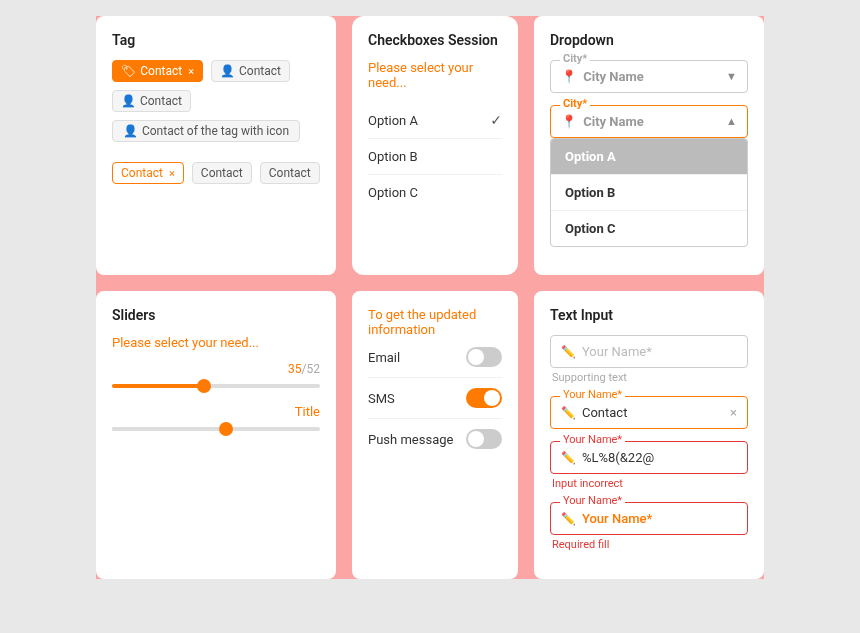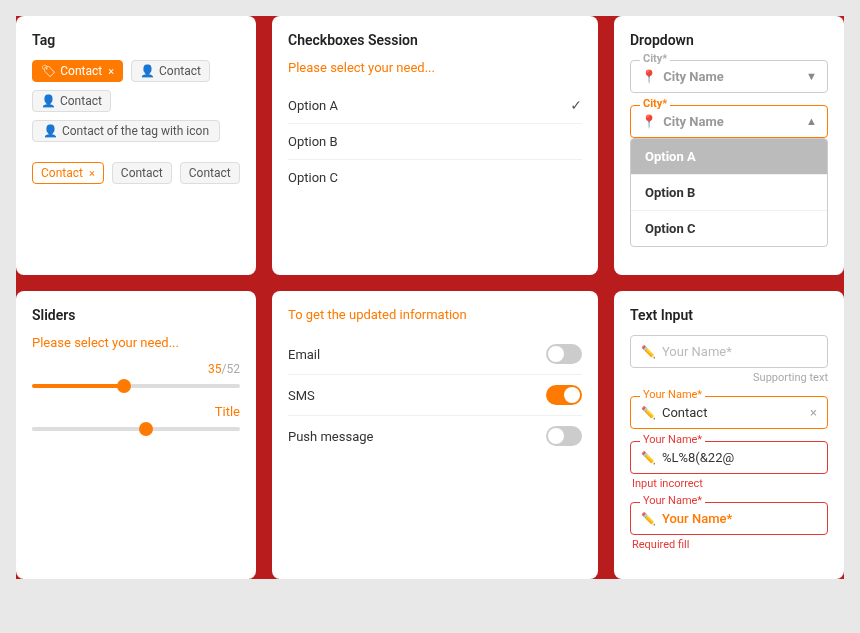--- a/index.html
+++ b/index.html
@@ -4,22 +4,22 @@
   <style>
     * { box-sizing: border-box; margin: 0; padding: 0; }
     body {
       background: #e8e8e8;
       font-family: -apple-system, BlinkMacSystemFont, 'Segoe UI', Roboto, sans-serif;
       font-size: 13px;
       color: #333;
       padding: 16px;
     }
     .main-container {
-      background: #b91c1c;
-      width: 828px;
+      background: #fca5a5;
+      width: 668px;
       margin: 0 auto;
     }
     .row {
       display: flex;
       gap: 16px;
       margin-bottom: 16px;
     }
     .card {
       background: #fff;
       border-radius: 8px;
@@ -67,21 +67,21 @@
       gap: 4px;
       padding: 3px 10px;
       border-radius: 4px;
       font-size: 12px;
       background: #f5f5f5;
       border: 1px solid #ddd;
       color: #555;
     }
 
     
-    .checkbox-section { flex: 1; }
+    .checkbox-section { flex: 1; border-radius: 12px; }
     .checkbox-prompt {
       color: #ff7a00;
       font-size: 13px;
       margin-bottom: 12px;
     }
     .checkbox-item {
       display: flex;
       align-items: center;
       justify-content: space-between;
       padding: 10px 0;
@@ -164,21 +164,21 @@
       background: #ff7a00;
       border-radius: 50%;
       top: -5px;
       margin-left: -7px;
       cursor: pointer;
     }
     .slider-title { font-size: 13px; color: #ff7a00; margin-bottom: 6px; text-align: right; }
 
     
     .toggle-section { flex: 1; }
-    .toggle-prompt { color: #ff7a00; font-size: 13px; margin-bottom: 12px; }
+    .toggle-prompt { color: #ff7a00; font-size: 13px; margin-bottom: 0; }
     .toggle-item {
       display: flex;
       align-items: center;
       justify-content: space-between;
       padding: 10px 0;
       border-bottom: 1px solid #f0f0f0;
     }
     .toggle-item:last-child { border-bottom: none; }
     .toggle-label { font-size: 13px; color: #333; }
     .toggle-switch {
@@ -224,21 +224,21 @@
       padding: 8px 10px;
       font-size: 13px;
       color: #bbb;
       gap: 6px;
     }
     .text-field.has-value { color: #333; }
     .text-field.orange-border { border-color: #ff7a00; }
     .text-field.red-border { border-color: #e53935; }
     .field-icon { font-size: 12px; color: #aaa; }
     .field-clear { margin-left: auto; color: #aaa; cursor: pointer; font-size: 13px; }
-    .supporting-text { font-size: 11px; color: #aaa; margin-top: 3px; padding-left: 2px; text-align: right; }
+    .supporting-text { font-size: 11px; color: #aaa; margin-top: 3px; padding-left: 2px; }
     .error-text { font-size: 11px; color: #e53935; margin-top: 3px; padding-left: 2px; }
     .input-placeholder { color: #ff7a00; font-weight: 500; }
   </style>
 </head>
 <body>
 
 <div class="main-container">
 
   <div class="row">
 

